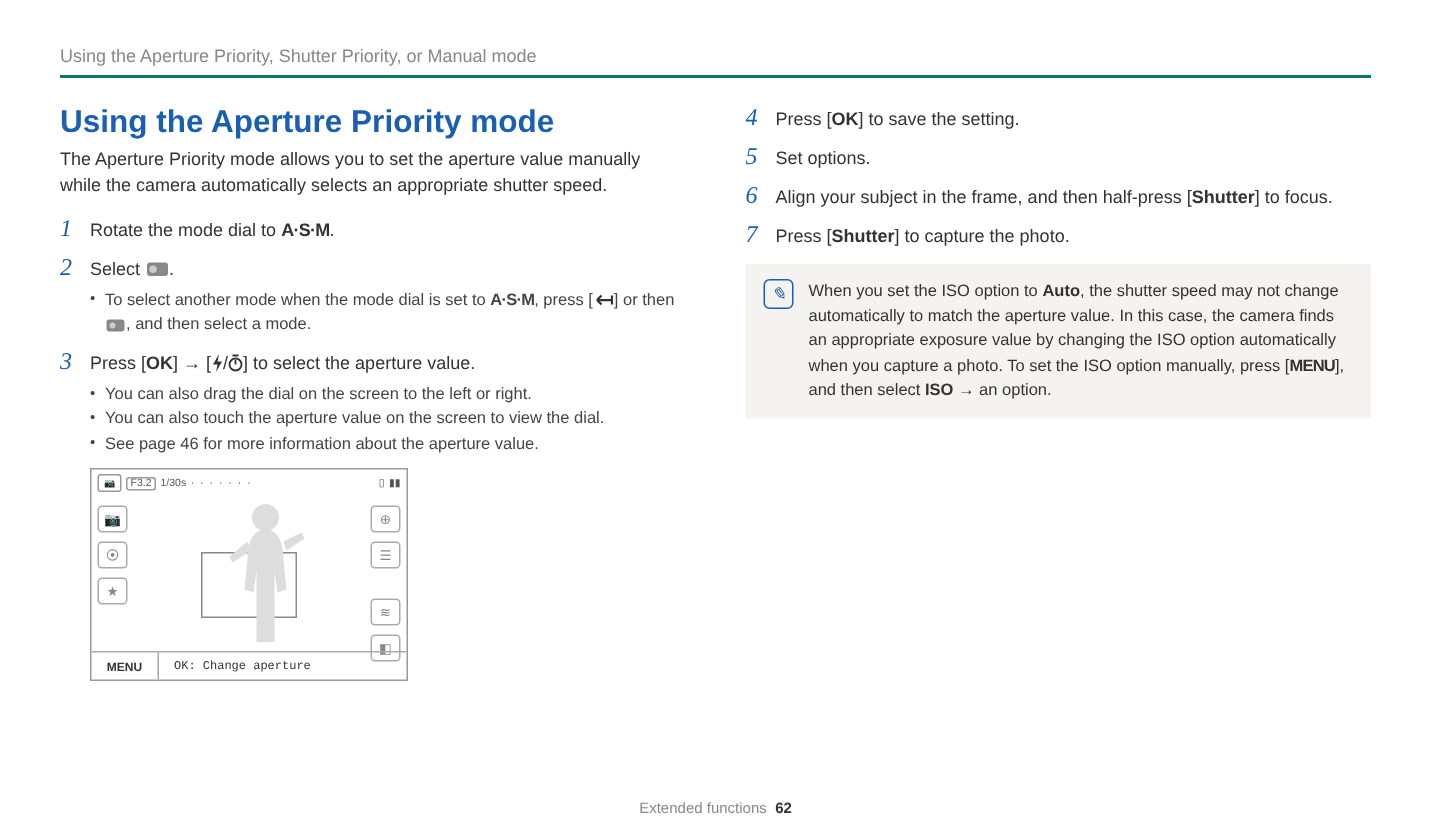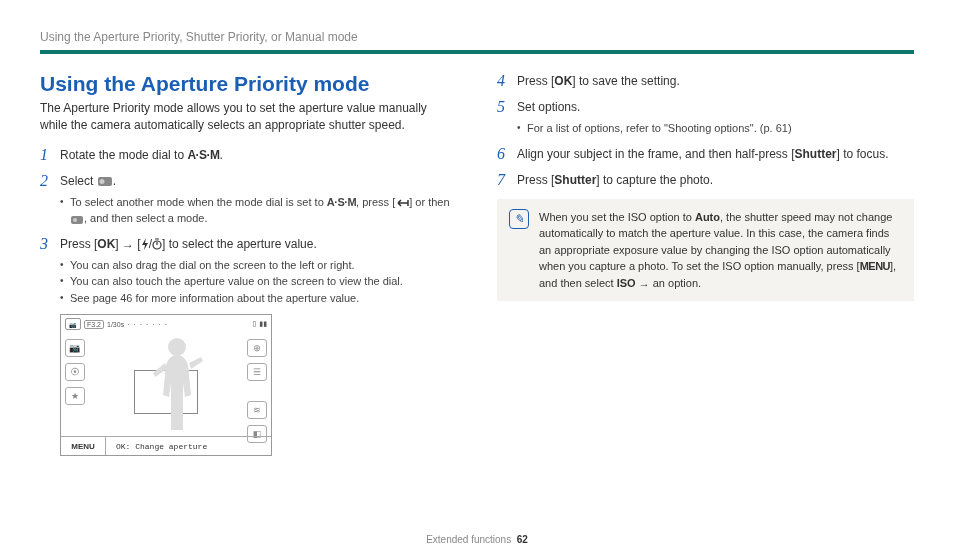--- a/index.html
+++ b/index.html
@@ -14,21 +14,21 @@
     overflow: hidden;
     position: relative;
   }
   .page {
     padding: 30px 40px 0 40px;
   }
   .header {
     color: #888;
     font-size: 12px;
     margin-bottom: 18px;
-    border-bottom: 4px solid #0f766e;
+    border-bottom: 2px solid #0f766e;
     padding-bottom: 6px;
   }
   .columns {
     display: flex;
     gap: 40px;
   }
   .col {
     flex: 1;
     min-width: 0;
   }
@@ -351,23 +351,20 @@
         <li>
           <span class="num">4</span>
           <div class="step-body">
             <span>Press [</span><span class="ok-label">OK</span><span>] to save the setting.</span>
           </div>
         </li>
         <li>
           <span class="num">5</span>
           <div class="step-body">
             <span>Set options.</span>
-            <ul class="sub">
-              <li>For a list of options, refer to "Shooting options". (p. 61)</li>
-            </ul>
           </div>
         </li>
         <li>
           <span class="num">6</span>
           <div class="step-body">
             <span>Align your subject in the frame, and then half-press [</span><span class="bold">Shutter</span><span>] to focus.</span>
           </div>
         </li>
         <li>
           <span class="num">7</span>

